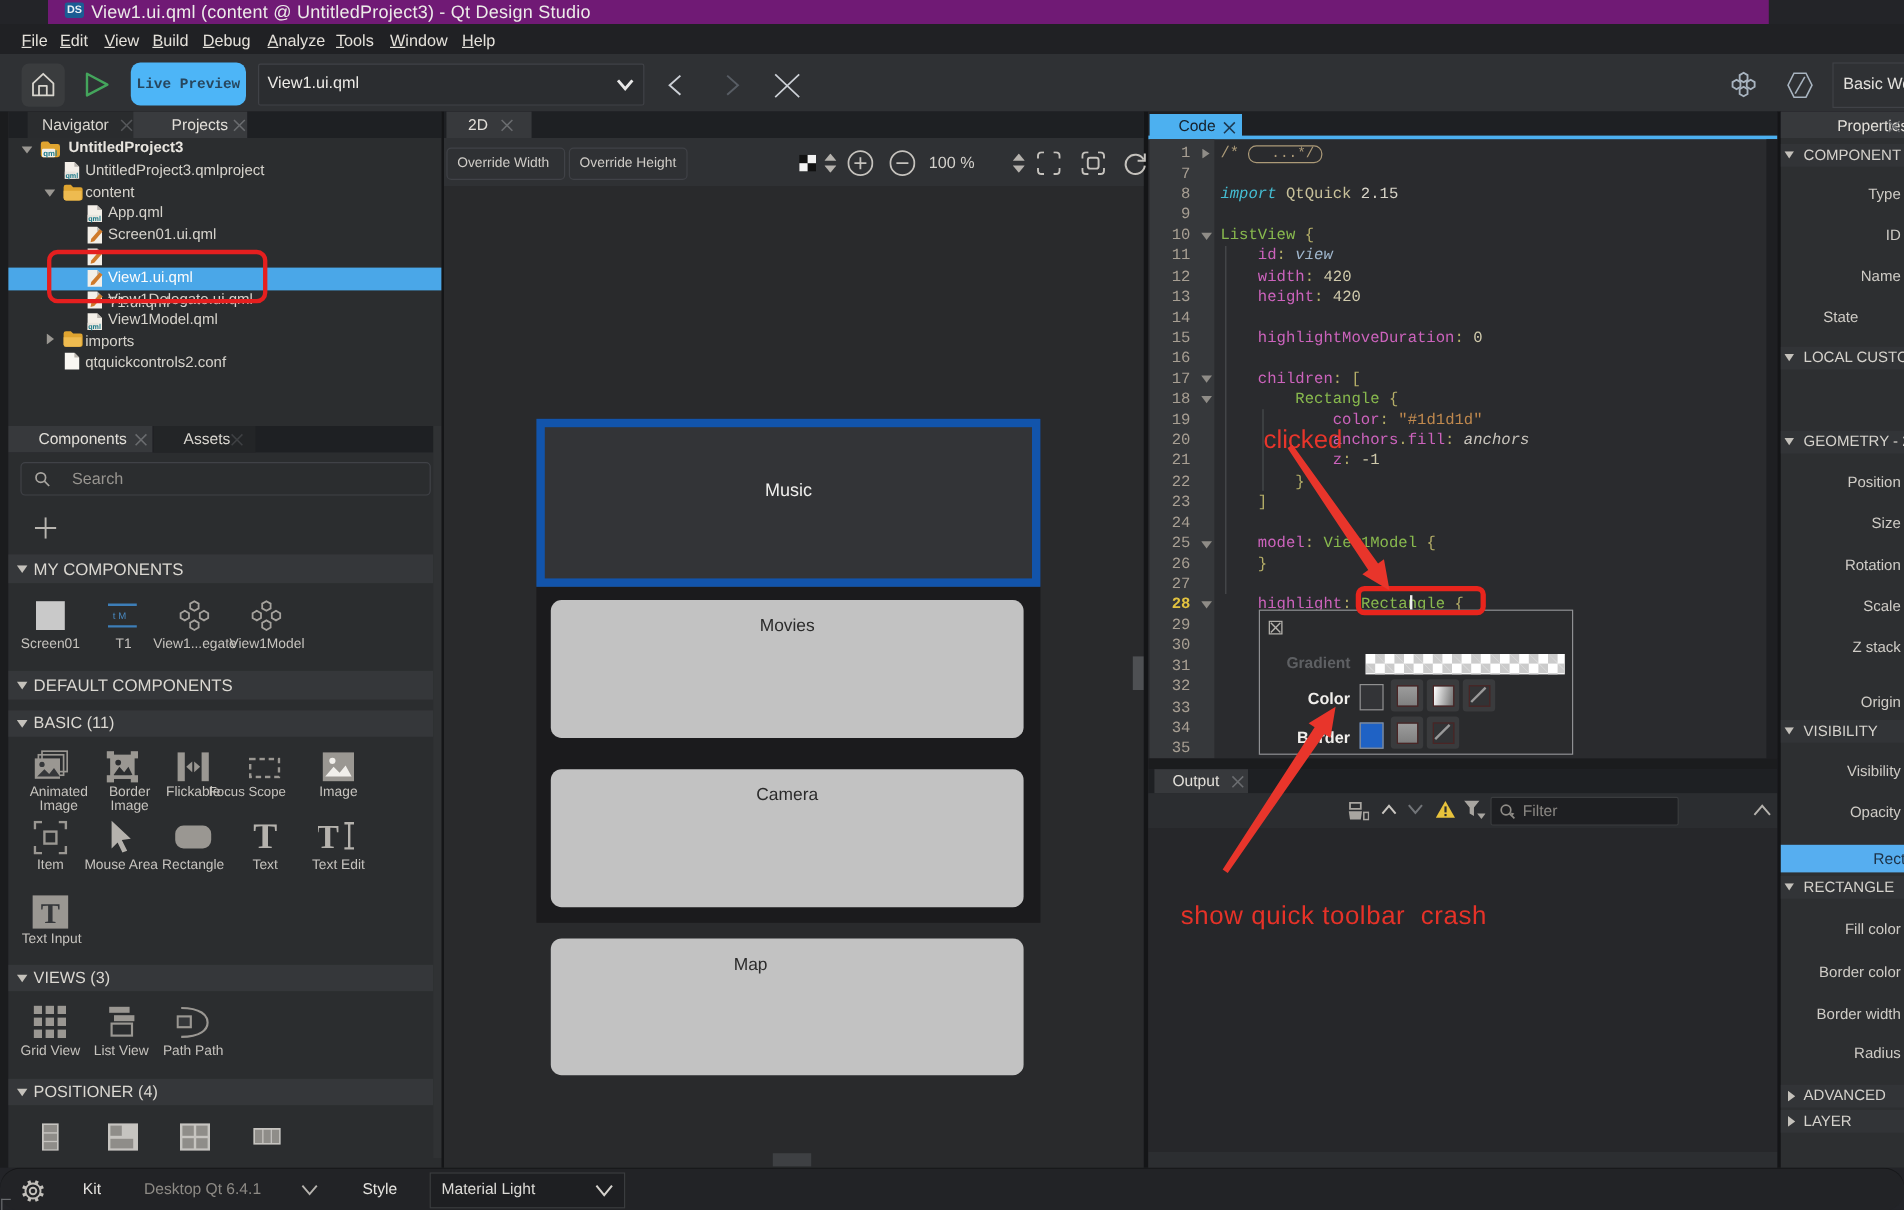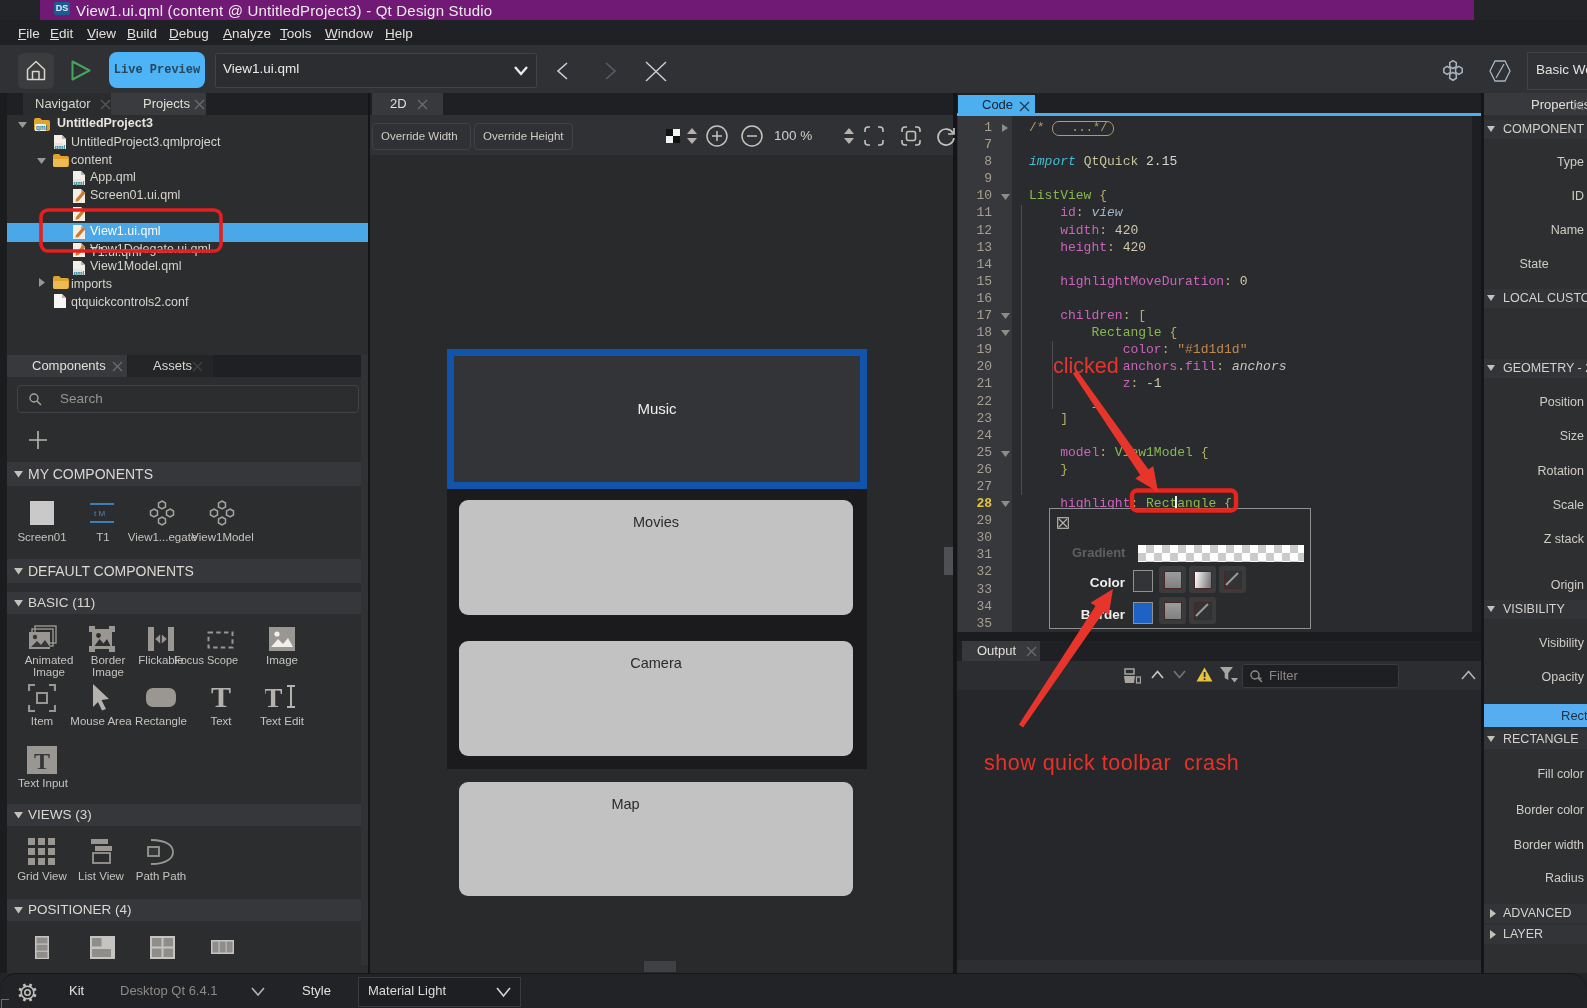--- a/index.html
+++ b/index.html
@@ -533,21 +533,21 @@
         <path d="M0 1 L9 1 L4.5 7 Z" fill="#8f8c87"></path>
       </svg>
   <svg class="fold" style="left:44px;top:356.5px;" viewBox="0 0 9 8">
         <path d="M0 1 L9 1 L4.5 7 Z" fill="#8f8c87"></path>
       </svg>
   <svg class="fold" style="left:44px;top:407px;" viewBox="0 0 9 8">
         <path d="M0 1 L9 1 L4.5 7 Z" fill="#8f8c87"></path>
       </svg>
   <div class="abs" style="left:64px;top:112px;width:1px;height:290px;background:#4a4c4f;"></div>
   <div class="abs" style="left:95px;top:248px;width:1px;height:68px;background:#4a4c4f;"></div>
-  <div id="codebody" class="abs mono" style="left:72px;top:26px;width:460px;height:513px;font-size:13px;line-height:17.1px;color:#d8d4c8;white-space:pre;"><span class="cm">/* </span><span class="pill">...*/</span>
+  <div id="codebody" class="abs mono" style="left:60px;top:26px;width:460px;height:513px;font-size:13px;line-height:17.1px;color:#d8d4c8;white-space:pre;"><span class="cm">/* </span><span class="pill">...*/</span>
 
 <span class="im">import</span> <span class="md">QtQuick</span> 2.15
 
 <span class="ty">ListView</span> <span class="br">{</span>
     <span class="kp">id</span><span class="br">:</span> <span class="idv">view</span>
     <span class="kp">width</span><span class="br">:</span> <span class="nu">420</span>
     <span class="kp">height</span><span class="br">:</span> <span class="nu">420</span>
 
     <span class="kp">highlightMoveDuration</span><span class="br">:</span> <span class="nu">0</span>
 

